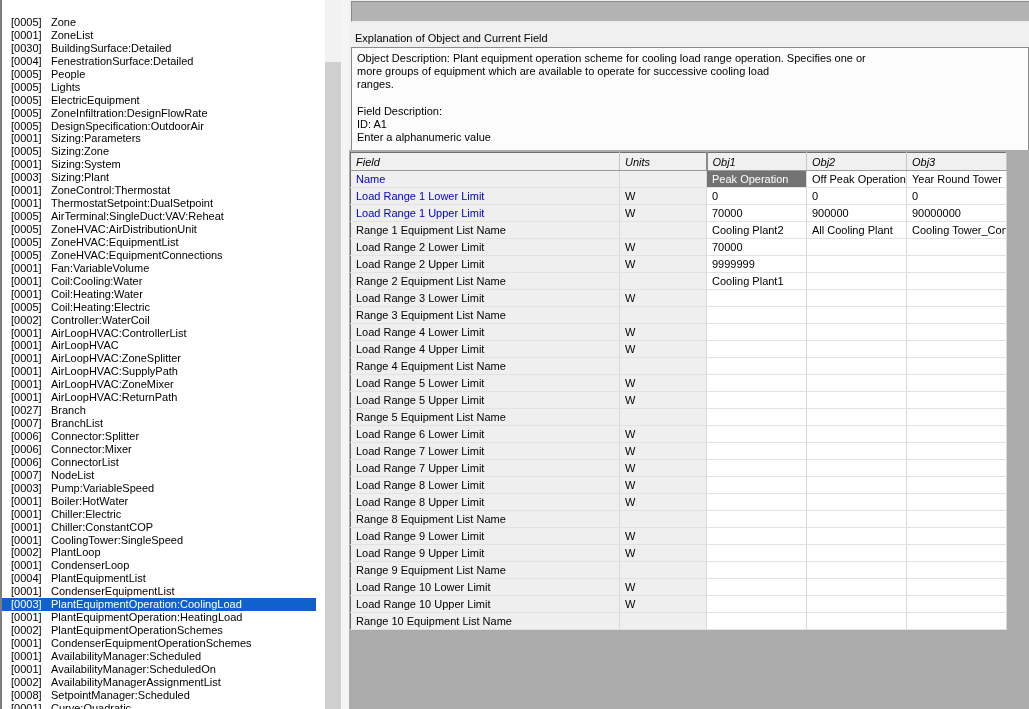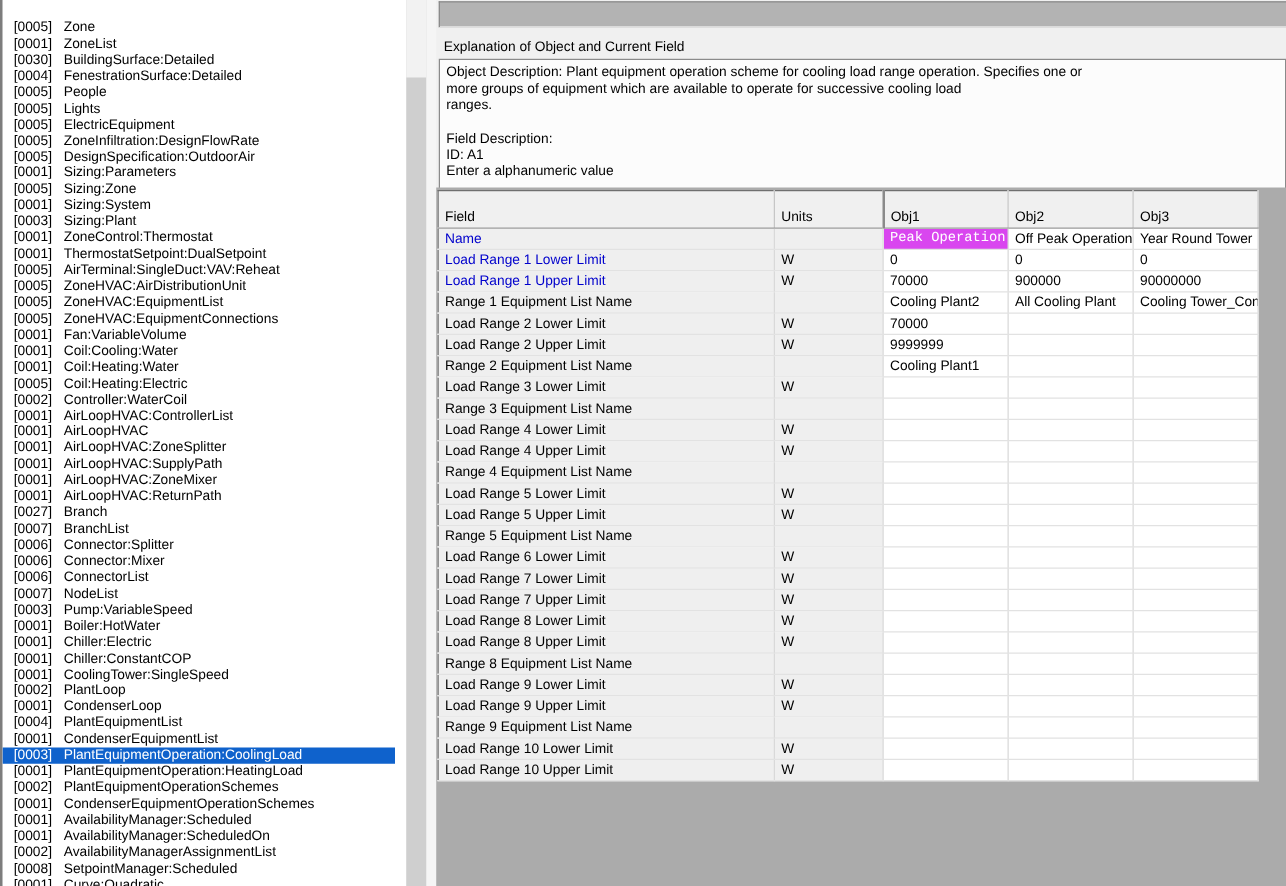--- a/index.html
+++ b/index.html
@@ -63,35 +63,35 @@
     border-collapse:collapse;table-layout:fixed;
     width:656px;background:#ffffff;
     border:1px solid #6f6f6f;
     font-size:11px;
   }
   table.grid col.c-field{width:269px;}
   table.grid col.c-units{width:87px;}
   table.grid col.c-obj{width:100px;}
   table.grid th{
     height:17px;background:#f0f0f0;font-weight:normal;text-align:left;
-    padding:12px 0 0 5px;border-right:1px solid #c6c6c6;
-    border-bottom:1px solid #9a9a9a;white-space:nowrap;overflow:hidden;
+    padding:0 0 0 5px;border-right:1px solid #c6c6c6;
+    border-bottom:1px solid #9a9a9a;white-space:nowrap;overflow:hidden;font-style:italic;
   }
   table.grid th.h-units{border-right:2px solid #8a8a8a;}
   table.grid td{
     height:16px;padding:0 0 0 5px;white-space:nowrap;overflow:hidden;
     border-bottom:1px solid #e2e2e2;border-right:1px solid #d9d9d9;
   }
   td.f, td.u{
     background:#efefef;border-bottom:1px solid #d4d4d4;border-right:1px solid #c6c6c6;
   }
   td.u{border-right:2px solid #8a8a8a;}
   td.f.em{color:#0000cc;}
   td.v{background:#ffffff;}
-  td.v.selected{background:#d946ef;color:#ffffff;font-family:Liberation Mono, monospace;}
+  td.v.selected{background:#737373;color:#ffffff;}
 </style>
 </head>
 <body>
 
 <div class="class-list" id="classList">
     <div class="list-row">
       <span class="cnt">[0005]</span>
       <span>Zone</span>
     </div>
     <div class="list-row">
@@ -521,16 +521,23 @@
             <td class="v"></td>
             <td class="v"></td>
           </tr>
           <tr>
             <td class="f">Load Range 10 Upper Limit</td>
             <td class="u">W</td>
             <td class="v"></td>
             <td class="v"></td>
             <td class="v"></td>
           </tr>
+          <tr>
+            <td class="f">Range 10 Equipment List Name</td>
+            <td class="u"></td>
+            <td class="v"></td>
+            <td class="v"></td>
+            <td class="v"></td>
+          </tr>
         </tbody>
     </table>
   </div>
 </div>
 
 </body></html>

